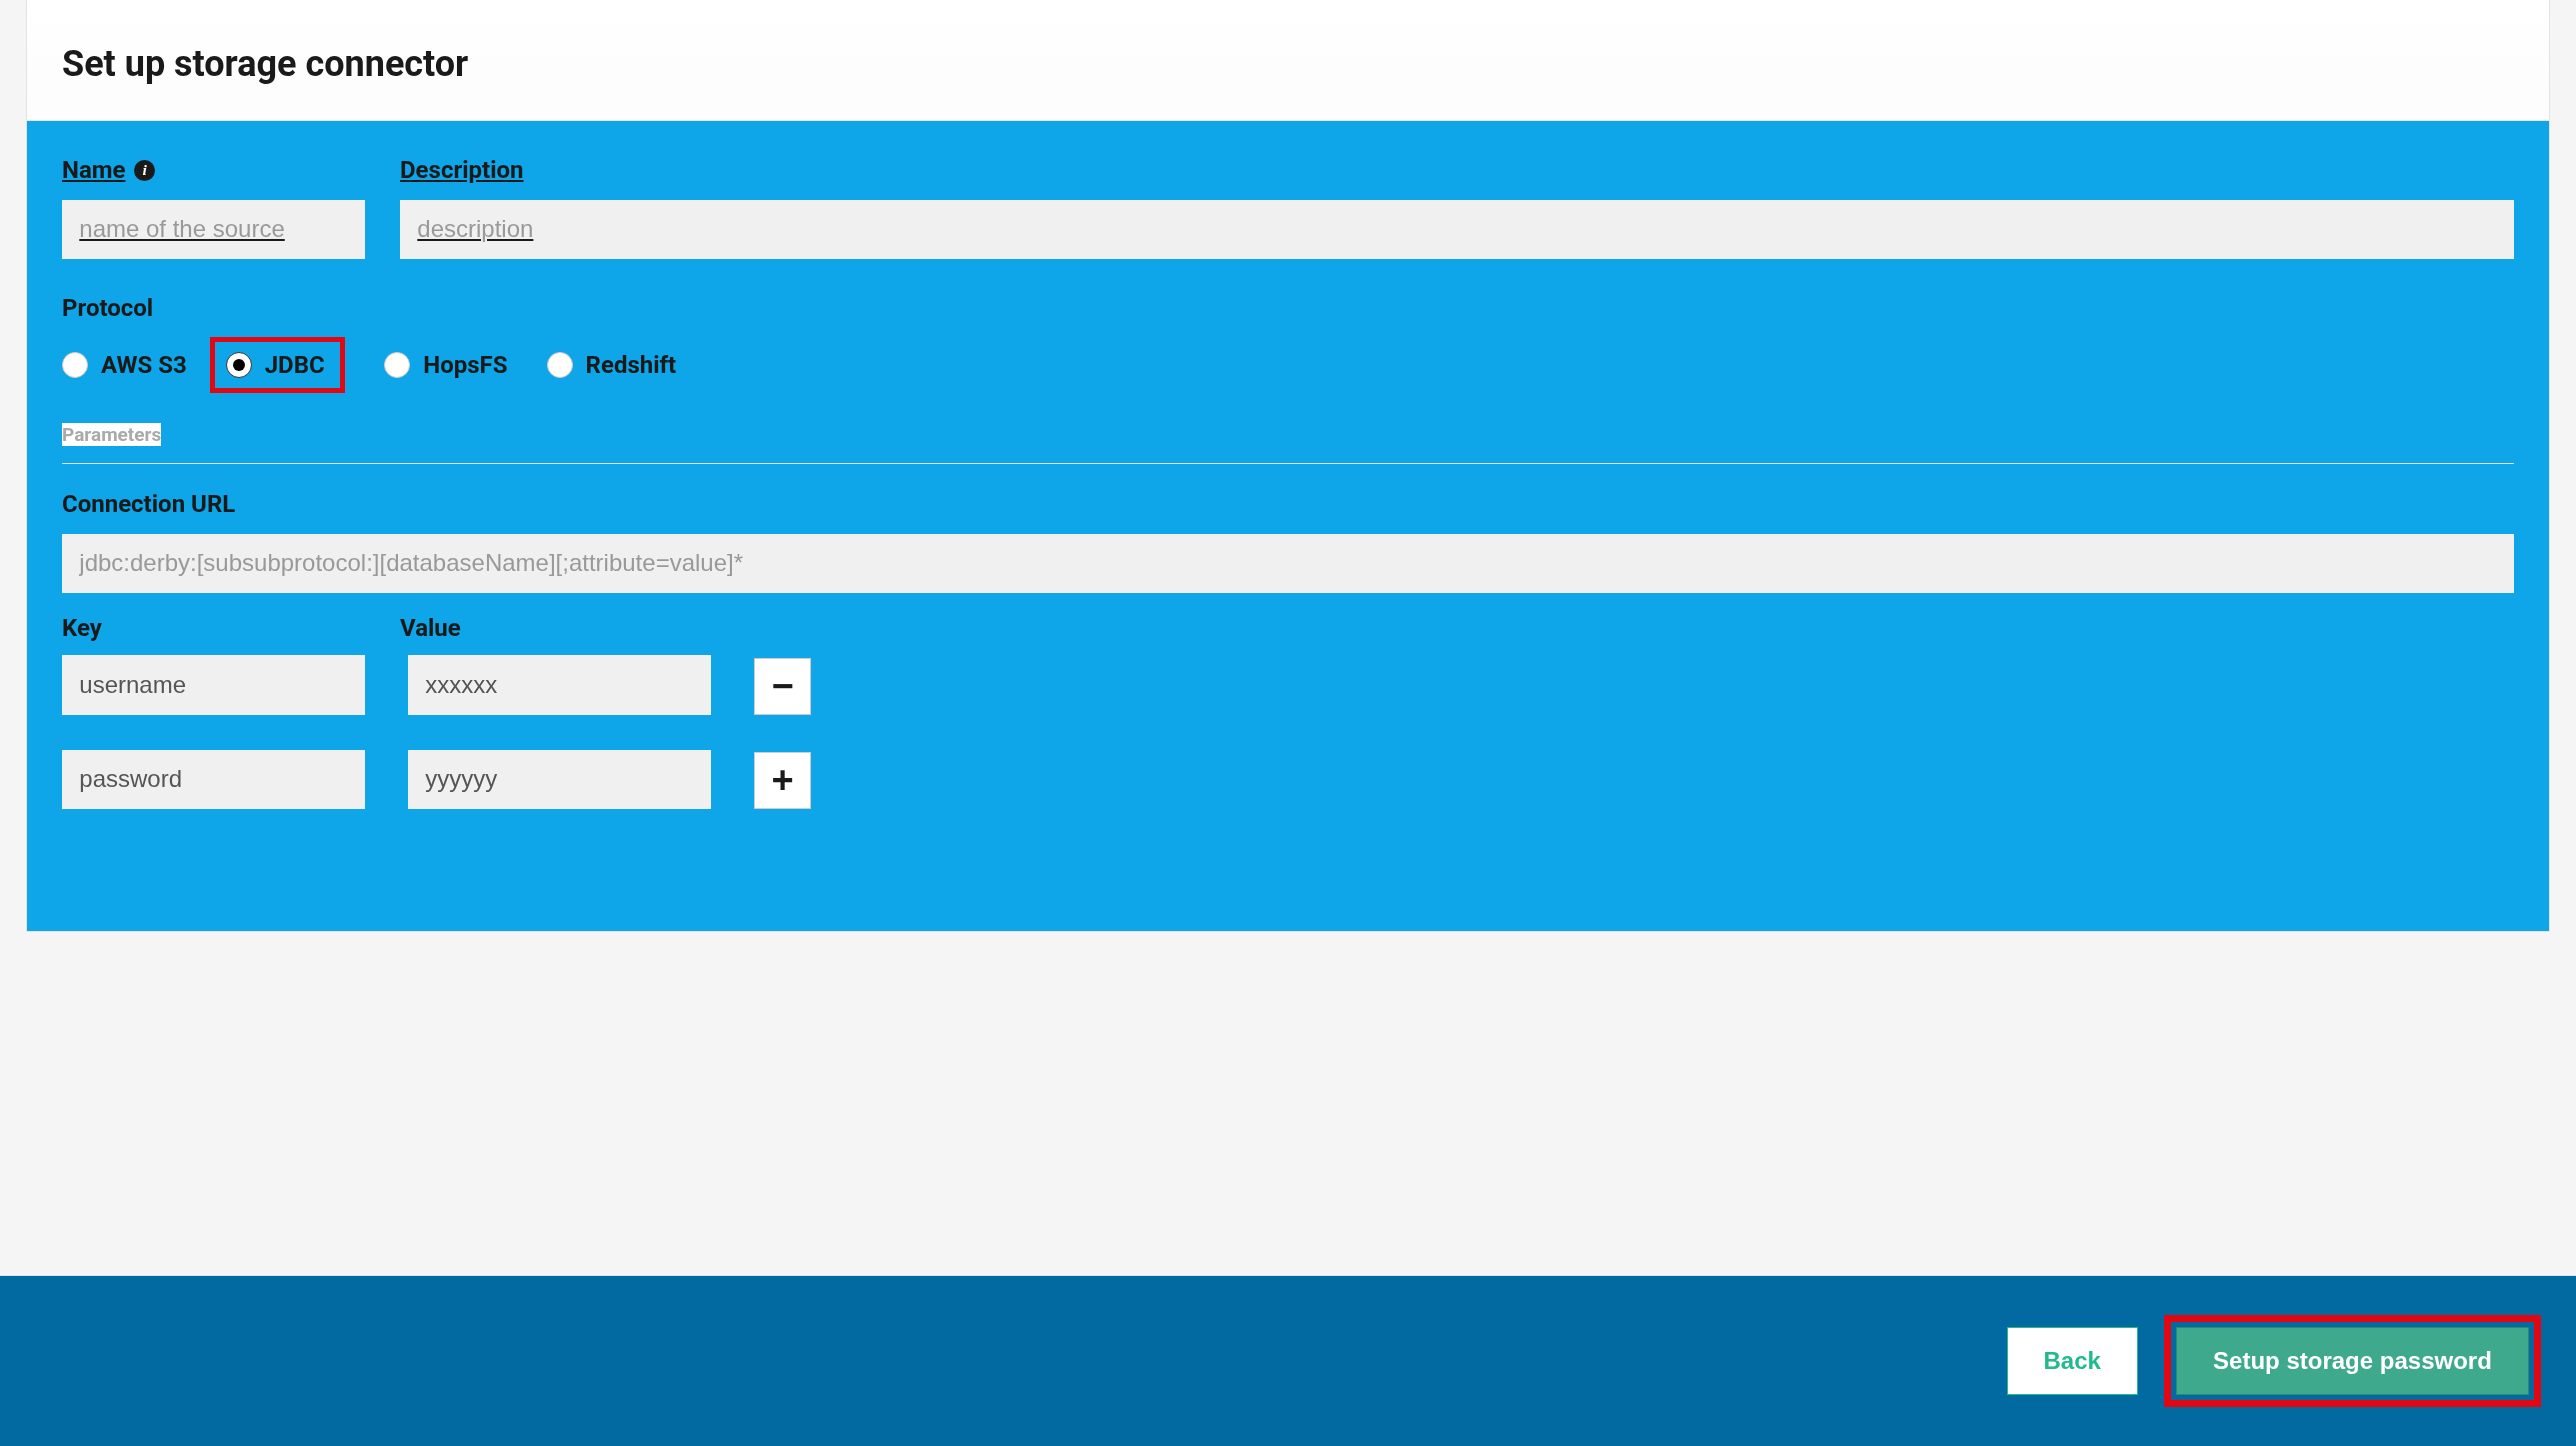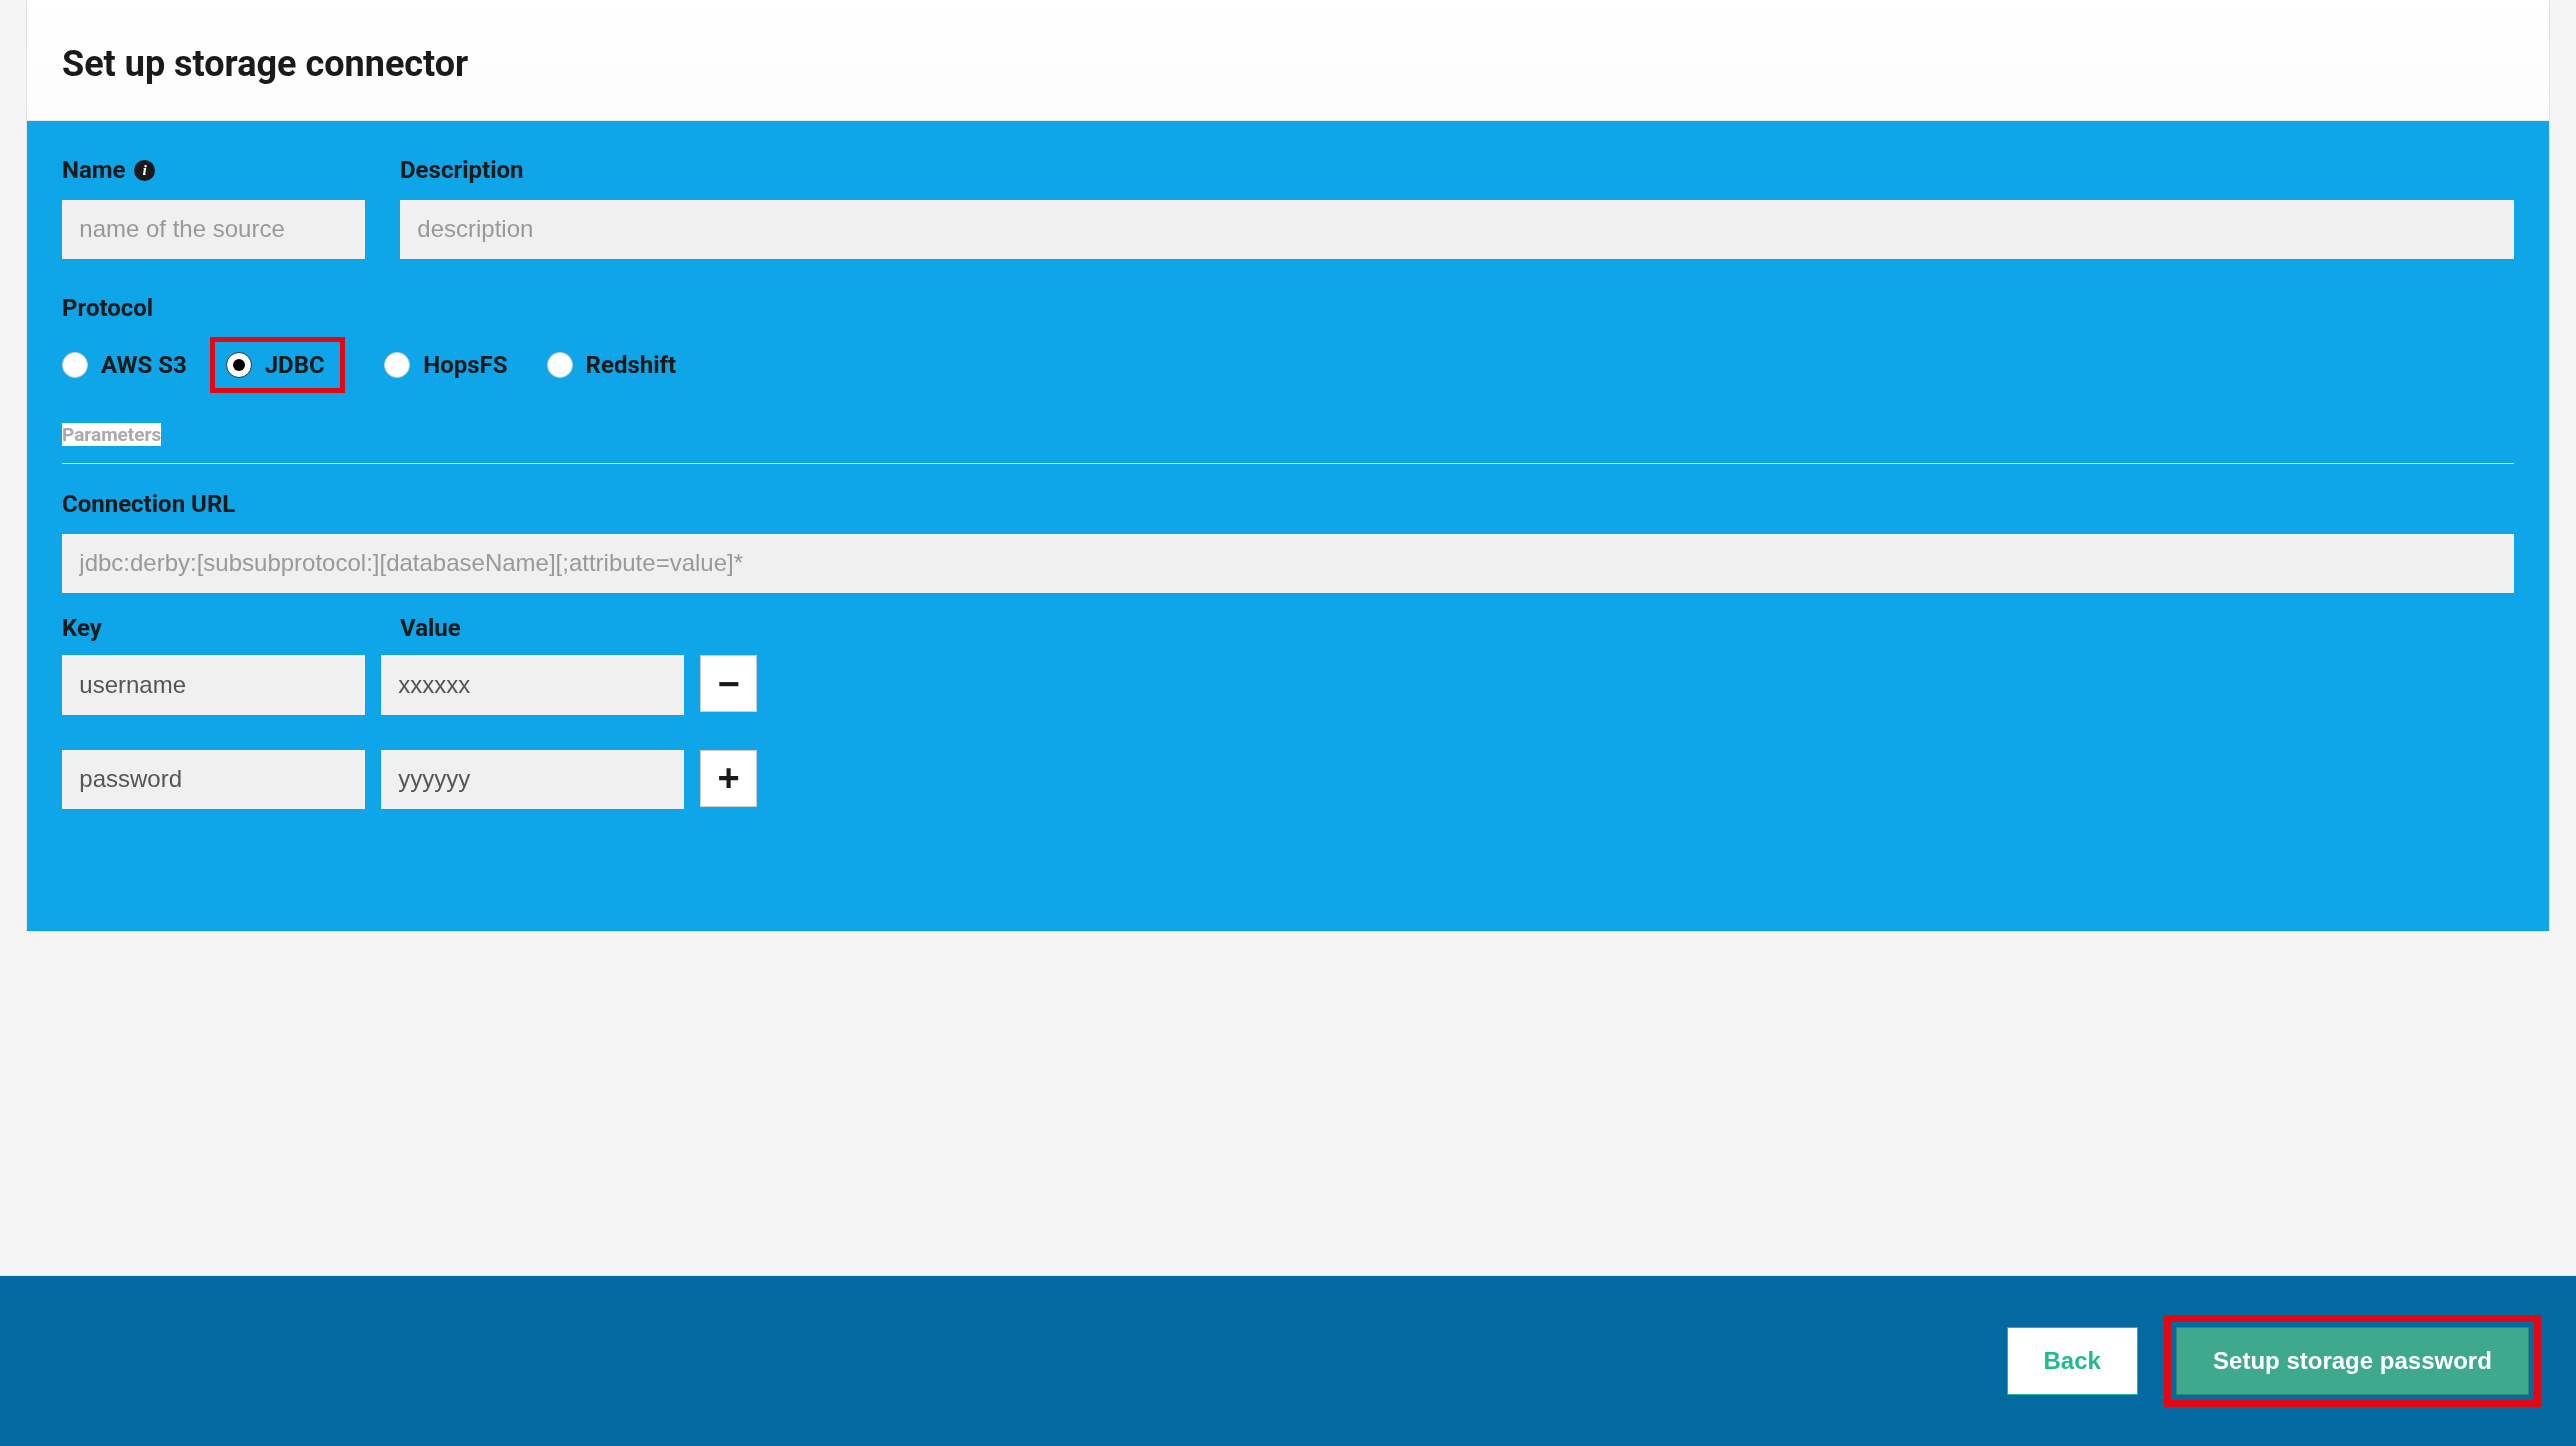--- a/index.html
+++ b/index.html
@@ -35,20 +35,21 @@
     }
     
     .card-body {
       padding: 35px 35px 87px 35px;
     }
     
     .form-row {
       display: flex;
       gap: 35px;
       margin-bottom: 35px;
+      text-decoration: underline;
     }
     
     .form-group {
       display: flex;
       flex-direction: column;
     }
     
     .form-group.name-group {
       flex: 0 0 303px;
     }
@@ -184,23 +185,23 @@
     }
     
     .kv-header {
       font-size: 24px;
       font-weight: 700;
       color: #1a1a1a;
     }
     
     .kv-row {
       display: flex;
-      gap: 16px;
+      gap: 43px;
       margin-bottom: 35px;
-      align-items: flex-start;
+      align-items: flex-end;
     }
     
     .kv-input {
       background: #f0f0f0;
       border: none;
       padding: 15.6px 17.3px;
       font-size: 24px;
       color: #555;
       outline: none;
       width: 303px;

